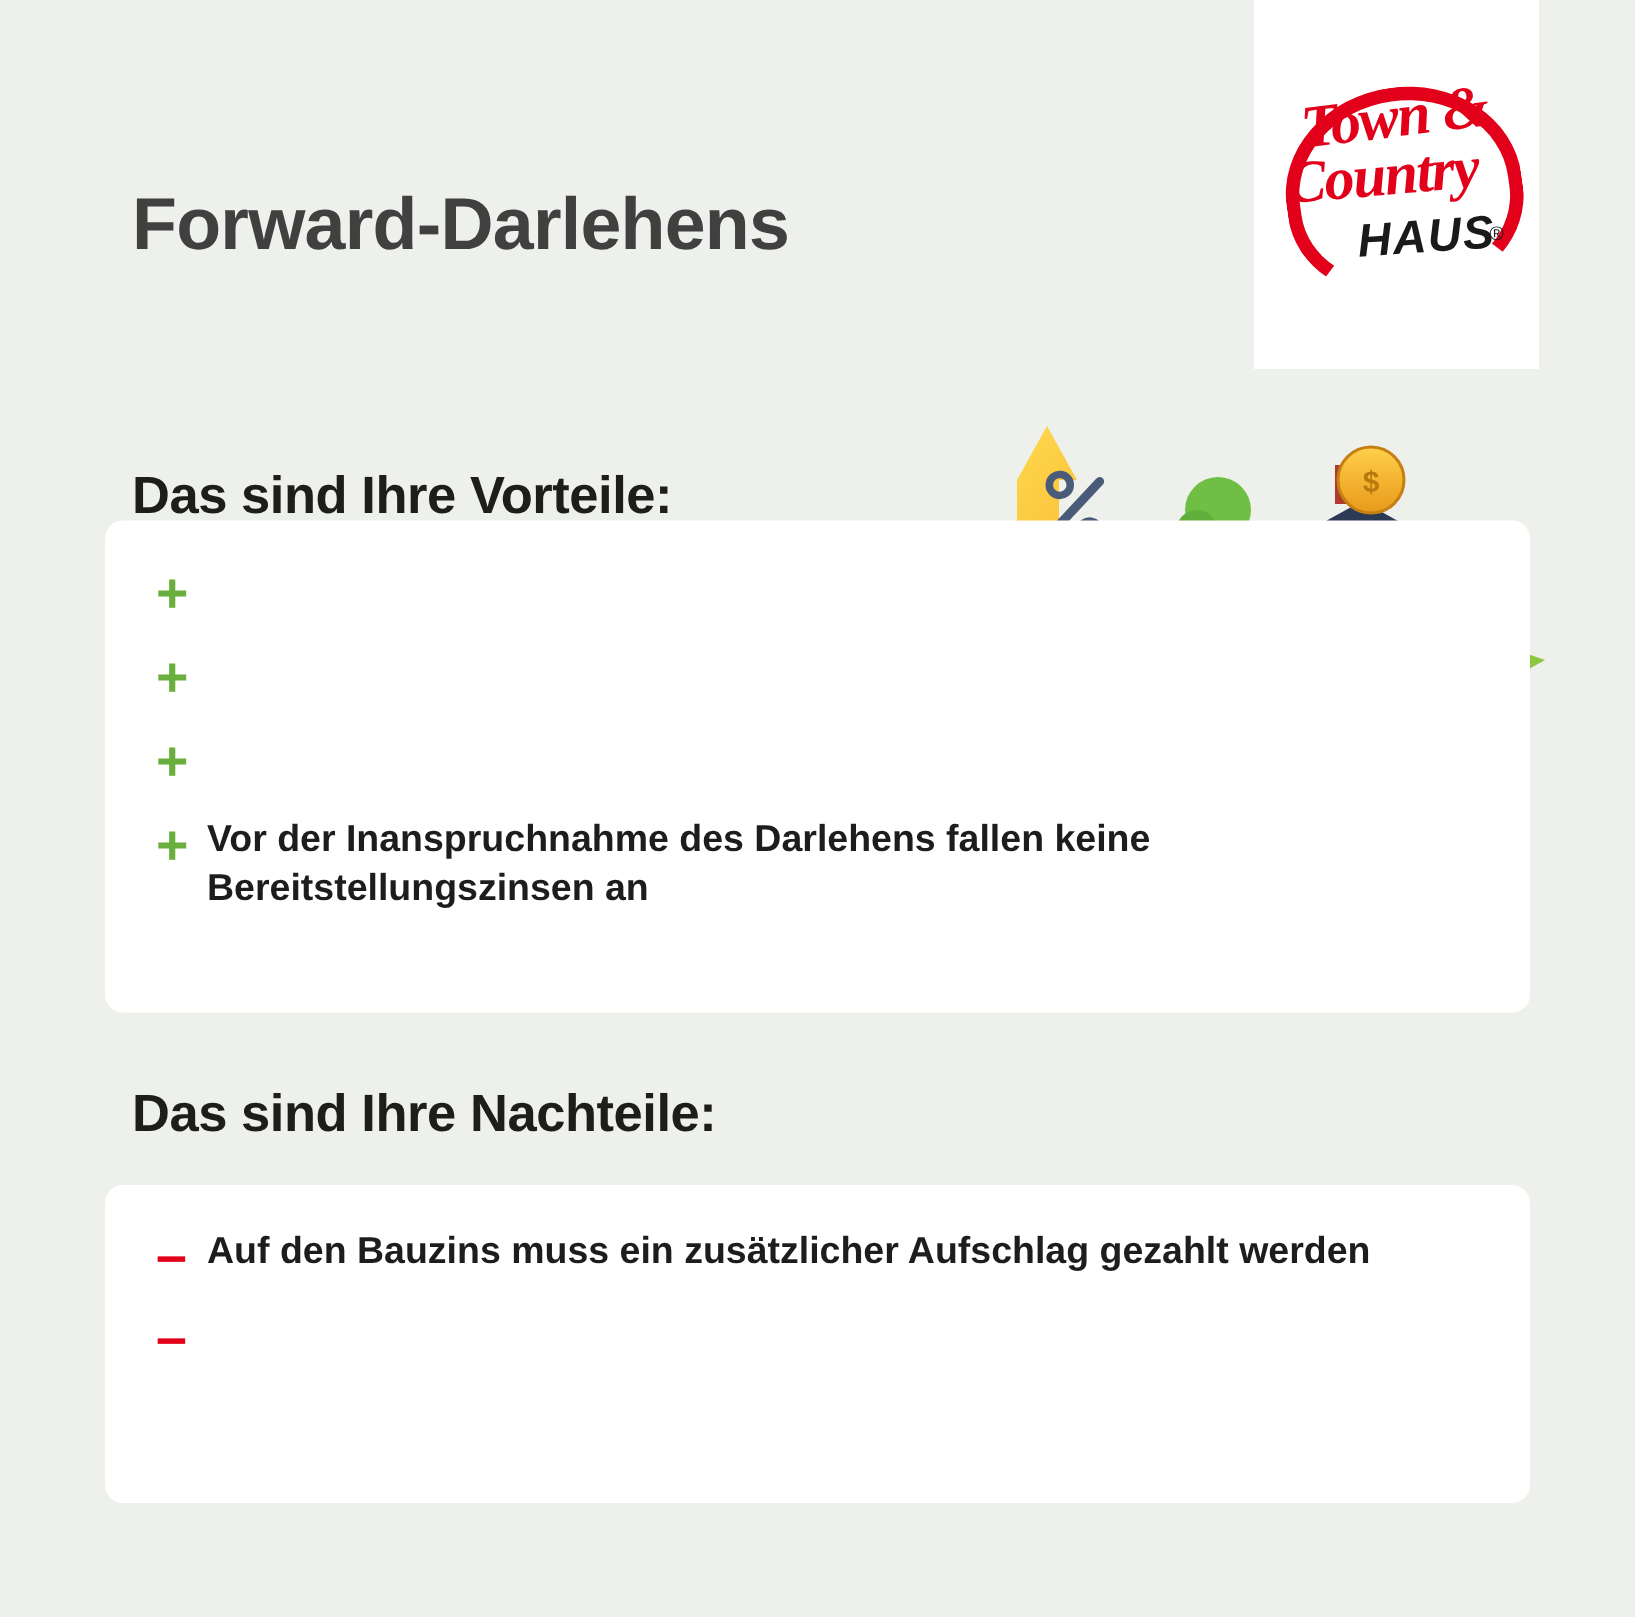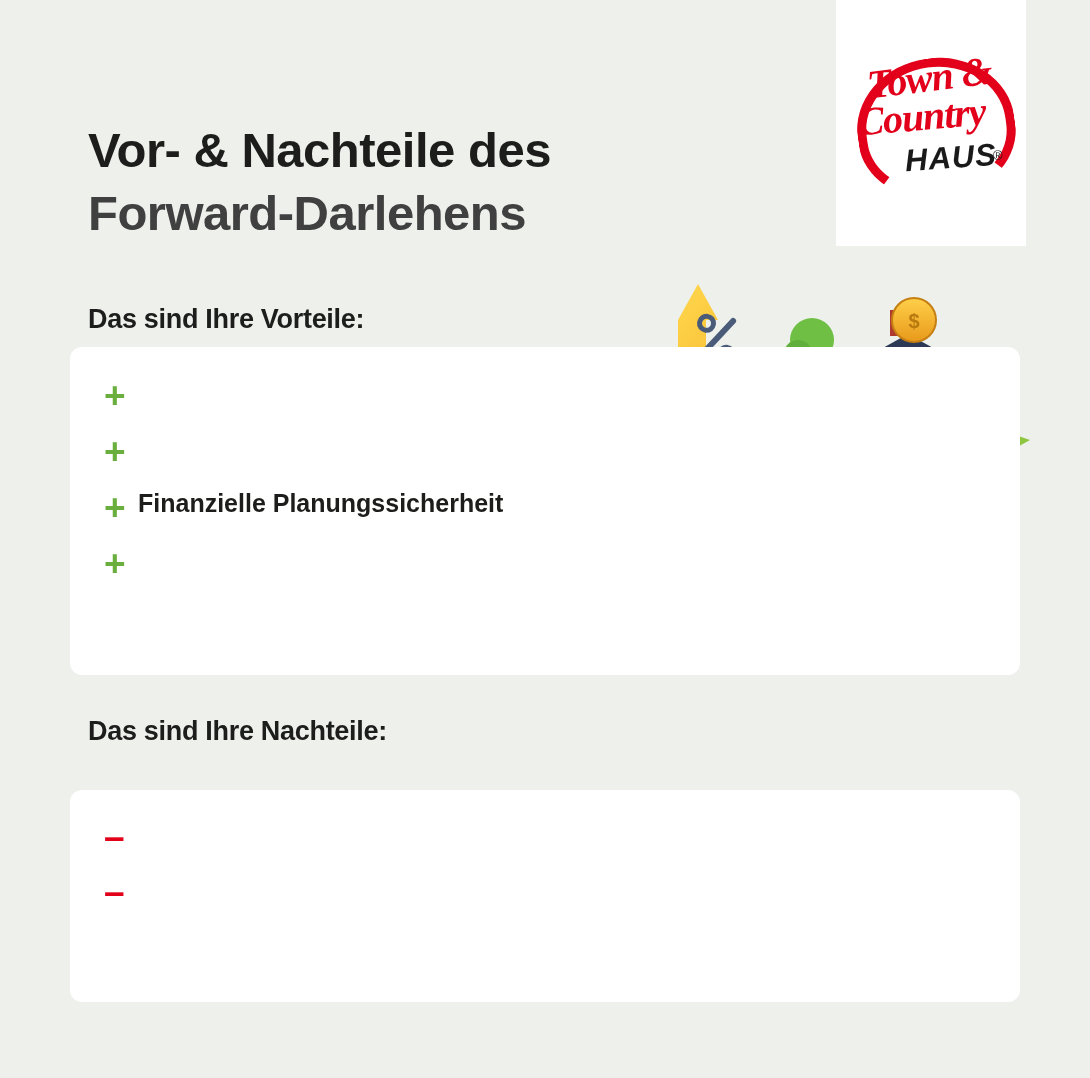--- a/index.html
+++ b/index.html
@@ -92,21 +92,21 @@
     font-weight: bold;
     line-height: 1.28;
     letter-spacing: -0.5px;
   }
   .title .line1 { color: #1d1d1b; display: block; }
   .title .line2 { color: #404040; display: block; }
 
   .section-heading {
     position: absolute;
     left: 88px;
-    font-size: 27px;
+    font-size: 35px;
     font-weight: bold;
     color: #1d1d1b;
     letter-spacing: -0.3px;
   }
   #heading-pros { top: 282px; }
   #heading-cons { top: 694px; }
 
   
   .card {
     position: absolute;
@@ -171,21 +171,20 @@
   <div class="logo-inner">
     <div class="logo-swoosh"></div>
     <div class="logo-town">Town &amp;</div>
     <div class="logo-country">Country</div>
     <div class="logo-haus">HAUS</div>
     <div class="logo-reg">®</div>
   </div>
 </div>
 
 <h1 class="title">
-  <span class="line1">Vor- &amp; Nachteile des</span>
   <span class="line2">Forward-Darlehens</span>
 </h1>
 
 <div class="illu">
   <svg width="400" height="300" viewBox="0 0 400 300" xmlns="http://www.w3.org/2000/svg">
     <defs>
       <linearGradient id="gy" x1="0" y1="0" x2="1" y2="1">
         <stop offset="0%" stop-color="#ffd84d"></stop>
         <stop offset="100%" stop-color="#f2a21f"></stop>
       </linearGradient>
@@ -256,29 +255,30 @@
 
 <div class="card" id="card-pros">
   <div class="item">
     <span class="marker plus">+</span>
   </div>
   <div class="item">
     <span class="marker plus">+</span>
   </div>
   <div class="item">
     <span class="marker plus">+</span>
-    <span class="item-text">Finanzielle Planungssicherheit</span>
-  </div>
-  <div class="item">
-    <span class="marker plus">+</span>
+  </div>
+  <div class="item">
+    <span class="marker plus">+</span>
+    <span class="item-text">Vor der Inanspruchnahme des Darlehens fallen keine Bereitstellungszinsen an</span>
   </div>
 </div>
 
 <h2 class="section-heading" id="heading-cons">Das sind Ihre Nachteile:</h2>
 
 <div class="card" id="card-cons">
   <div class="item">
     <span class="marker minus">–</span>
+    <span class="item-text">Auf den Bauzins muss ein zusätzlicher Aufschlag gezahlt werden</span>
   </div>
   <div class="item">
     <span class="marker minus">–</span>
   </div>
 </div>
 
 </body></html>

